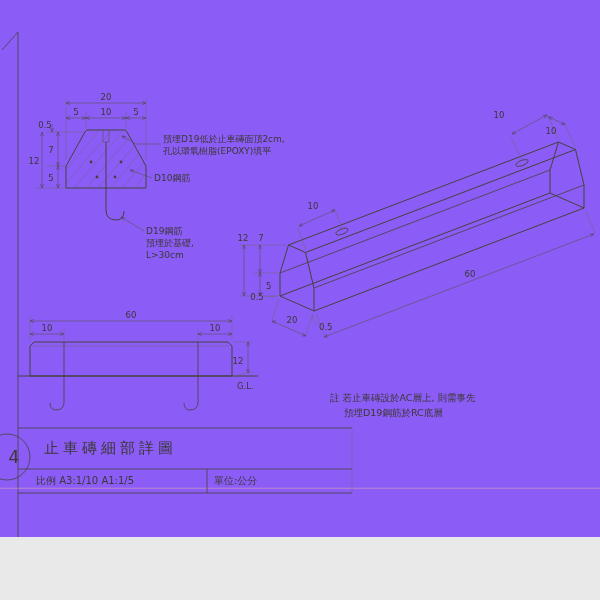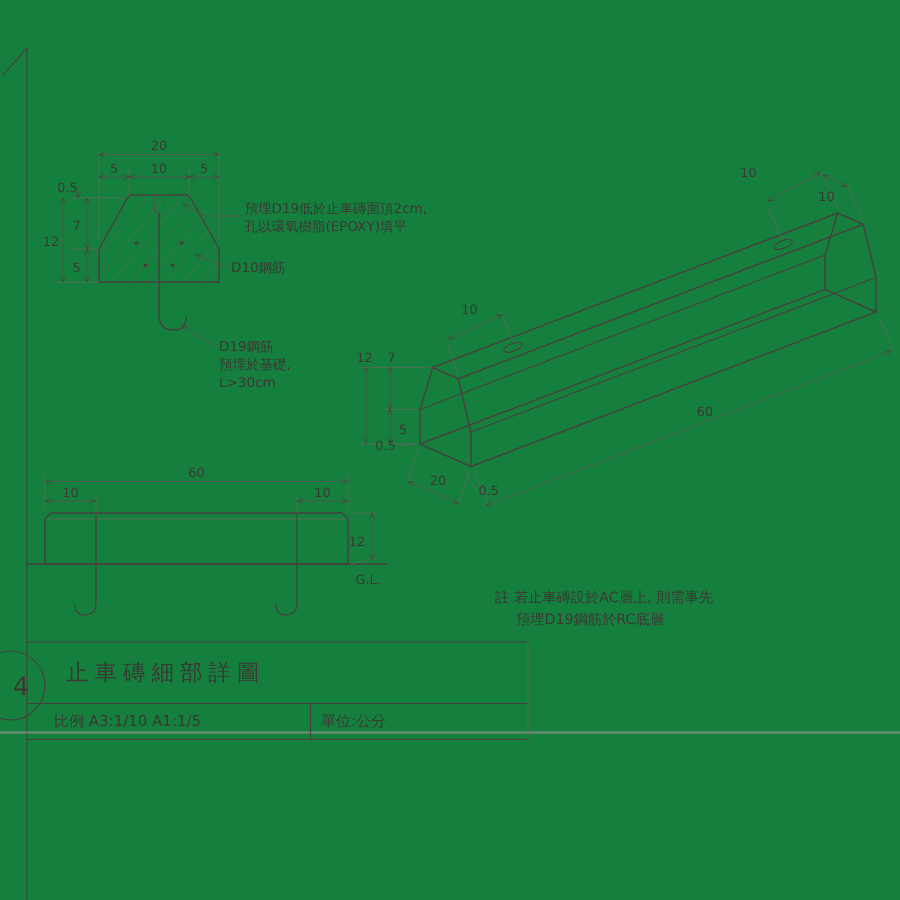--- a/index.html
+++ b/index.html
@@ -1,16 +1,16 @@
 <!DOCTYPE html>
 <html><head>
 <meta charset="utf-8">
 <style>
   html,body{margin:0;padding:0;background:#e9e9e9;}
-  #sheet{position:relative;width:600px;height:600px;background:#15803d;overflow:hidden;}
+  #sheet{position:relative;width:600px;height:537px;background:#8b5cf6;overflow:hidden;}
   svg{display:block;}
   text{fill:#3b3833;font-family:"DejaVu Sans",sans-serif;}
   .ink{stroke:#45423d;fill:none;stroke-width:1;}
   .med{stroke:#45423d;fill:none;stroke-width:.8;}
   .thin{stroke:#55514b;fill:none;stroke-width:.55;}
   .xthin{stroke:#6b665f;fill:none;stroke-width:.45;}
   .hatch{stroke:#6b665f;stroke-width:.45;opacity:.8;}
   .num{font-size:8.5px;text-anchor:middle;}
   .numL{font-size:8.5px;text-anchor:start;}
   .cjk{font-size:9px;text-anchor:start;}

